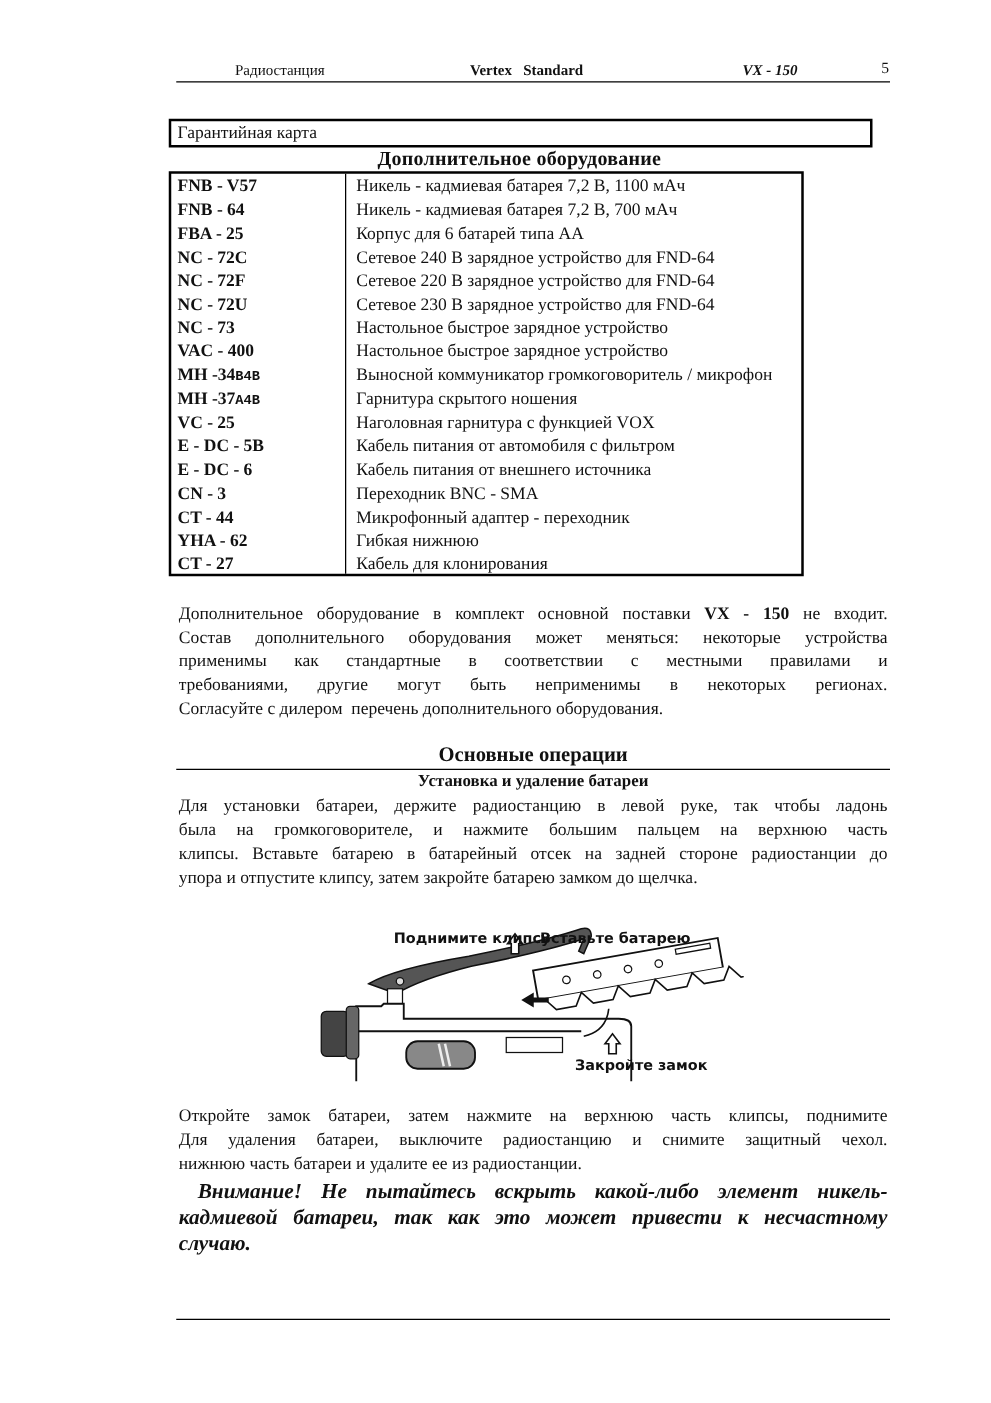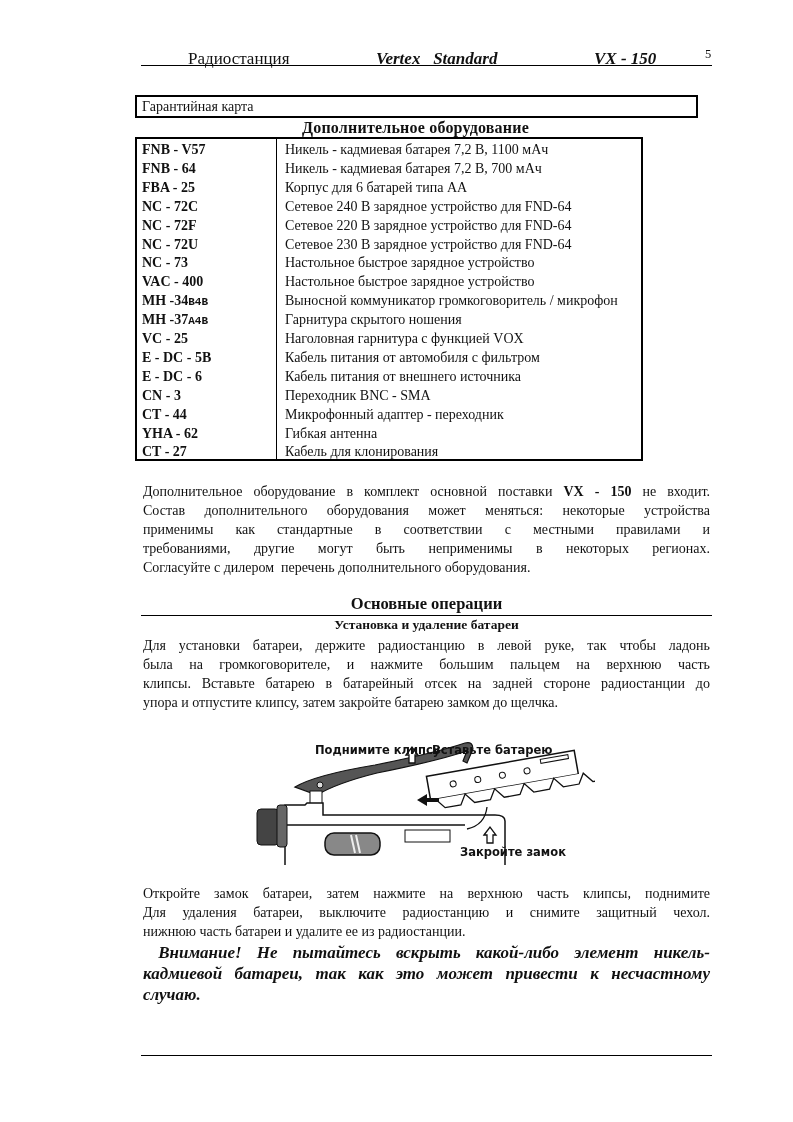--- a/index.html
+++ b/index.html
@@ -3,23 +3,23 @@
 <meta charset="utf-8">
 <style>
   html, body { margin: 0; padding: 0; background: #ffffff; }
   body {
     width: 793px; height: 1122px; position: relative; overflow: hidden;
     font-family: "Liberation Serif", "DejaVu Serif", serif; color: #111;
   }
   .abs { position: absolute; }
 
   
-  .hdr { top: 49px; font-size: 17px; }
+  .hdr { top: 49px; font-size: 12px; }
   .hdr-left { left: 188px; }
-  .hdr-center { left: 376px; font-weight: bold; font-style: italic; }
+  .hdr-center { left: 376px; font-weight: bold; }
   .hdr-right { left: 594px; font-weight: bold; font-style: italic; }
   .hdr-page { left: 705px; top: 47px; font-size: 12.5px; }
   .hdr-rule { left: 141px; top: 65px; width: 571px; height: 0; border-top: 1.5px solid #000; }
 
   
   .warranty {
     left: 135px; top: 95px; width: 554px; height: 19px;
     border: 2px solid #000; box-sizing: content-box;
     font-size: 14px; line-height: 19px; padding-left: 5px;
   }
@@ -150,21 +150,21 @@
     <div class="acc-row" style="top: 246.7px;">
       <span class="acc-code"><span>CN - 3</span></span>
       <span class="acc-desc">Переходник BNC - SMA</span>
     </div>
     <div class="acc-row" style="top: 265.6px;">
       <span class="acc-code"><span>CT - 44</span></span>
       <span class="acc-desc">Микрофонный адаптер - переходник</span>
     </div>
     <div class="acc-row" style="top: 284.5px;">
       <span class="acc-code"><span>YHA - 62</span></span>
-      <span class="acc-desc">Гибкая антенна</span>
+      <span class="acc-desc">Гибкая нижнюю</span>
     </div>
     <div class="acc-row" style="top: 303.4px;">
       <span class="acc-code"><span>CT - 27</span></span>
       <span class="acc-desc">Кабель для клонирования</span>
     </div>
   </div>
 
 <div class="abs para" style="top:482px;">
   <span class="jline"><span>Дополнительное оборудование в комплект основной поставки </span><b>VX - 150</b><span> не входит.</span></span>
   <span class="jline">Состав дополнительного оборудования может меняться: некоторые устройства</span>

